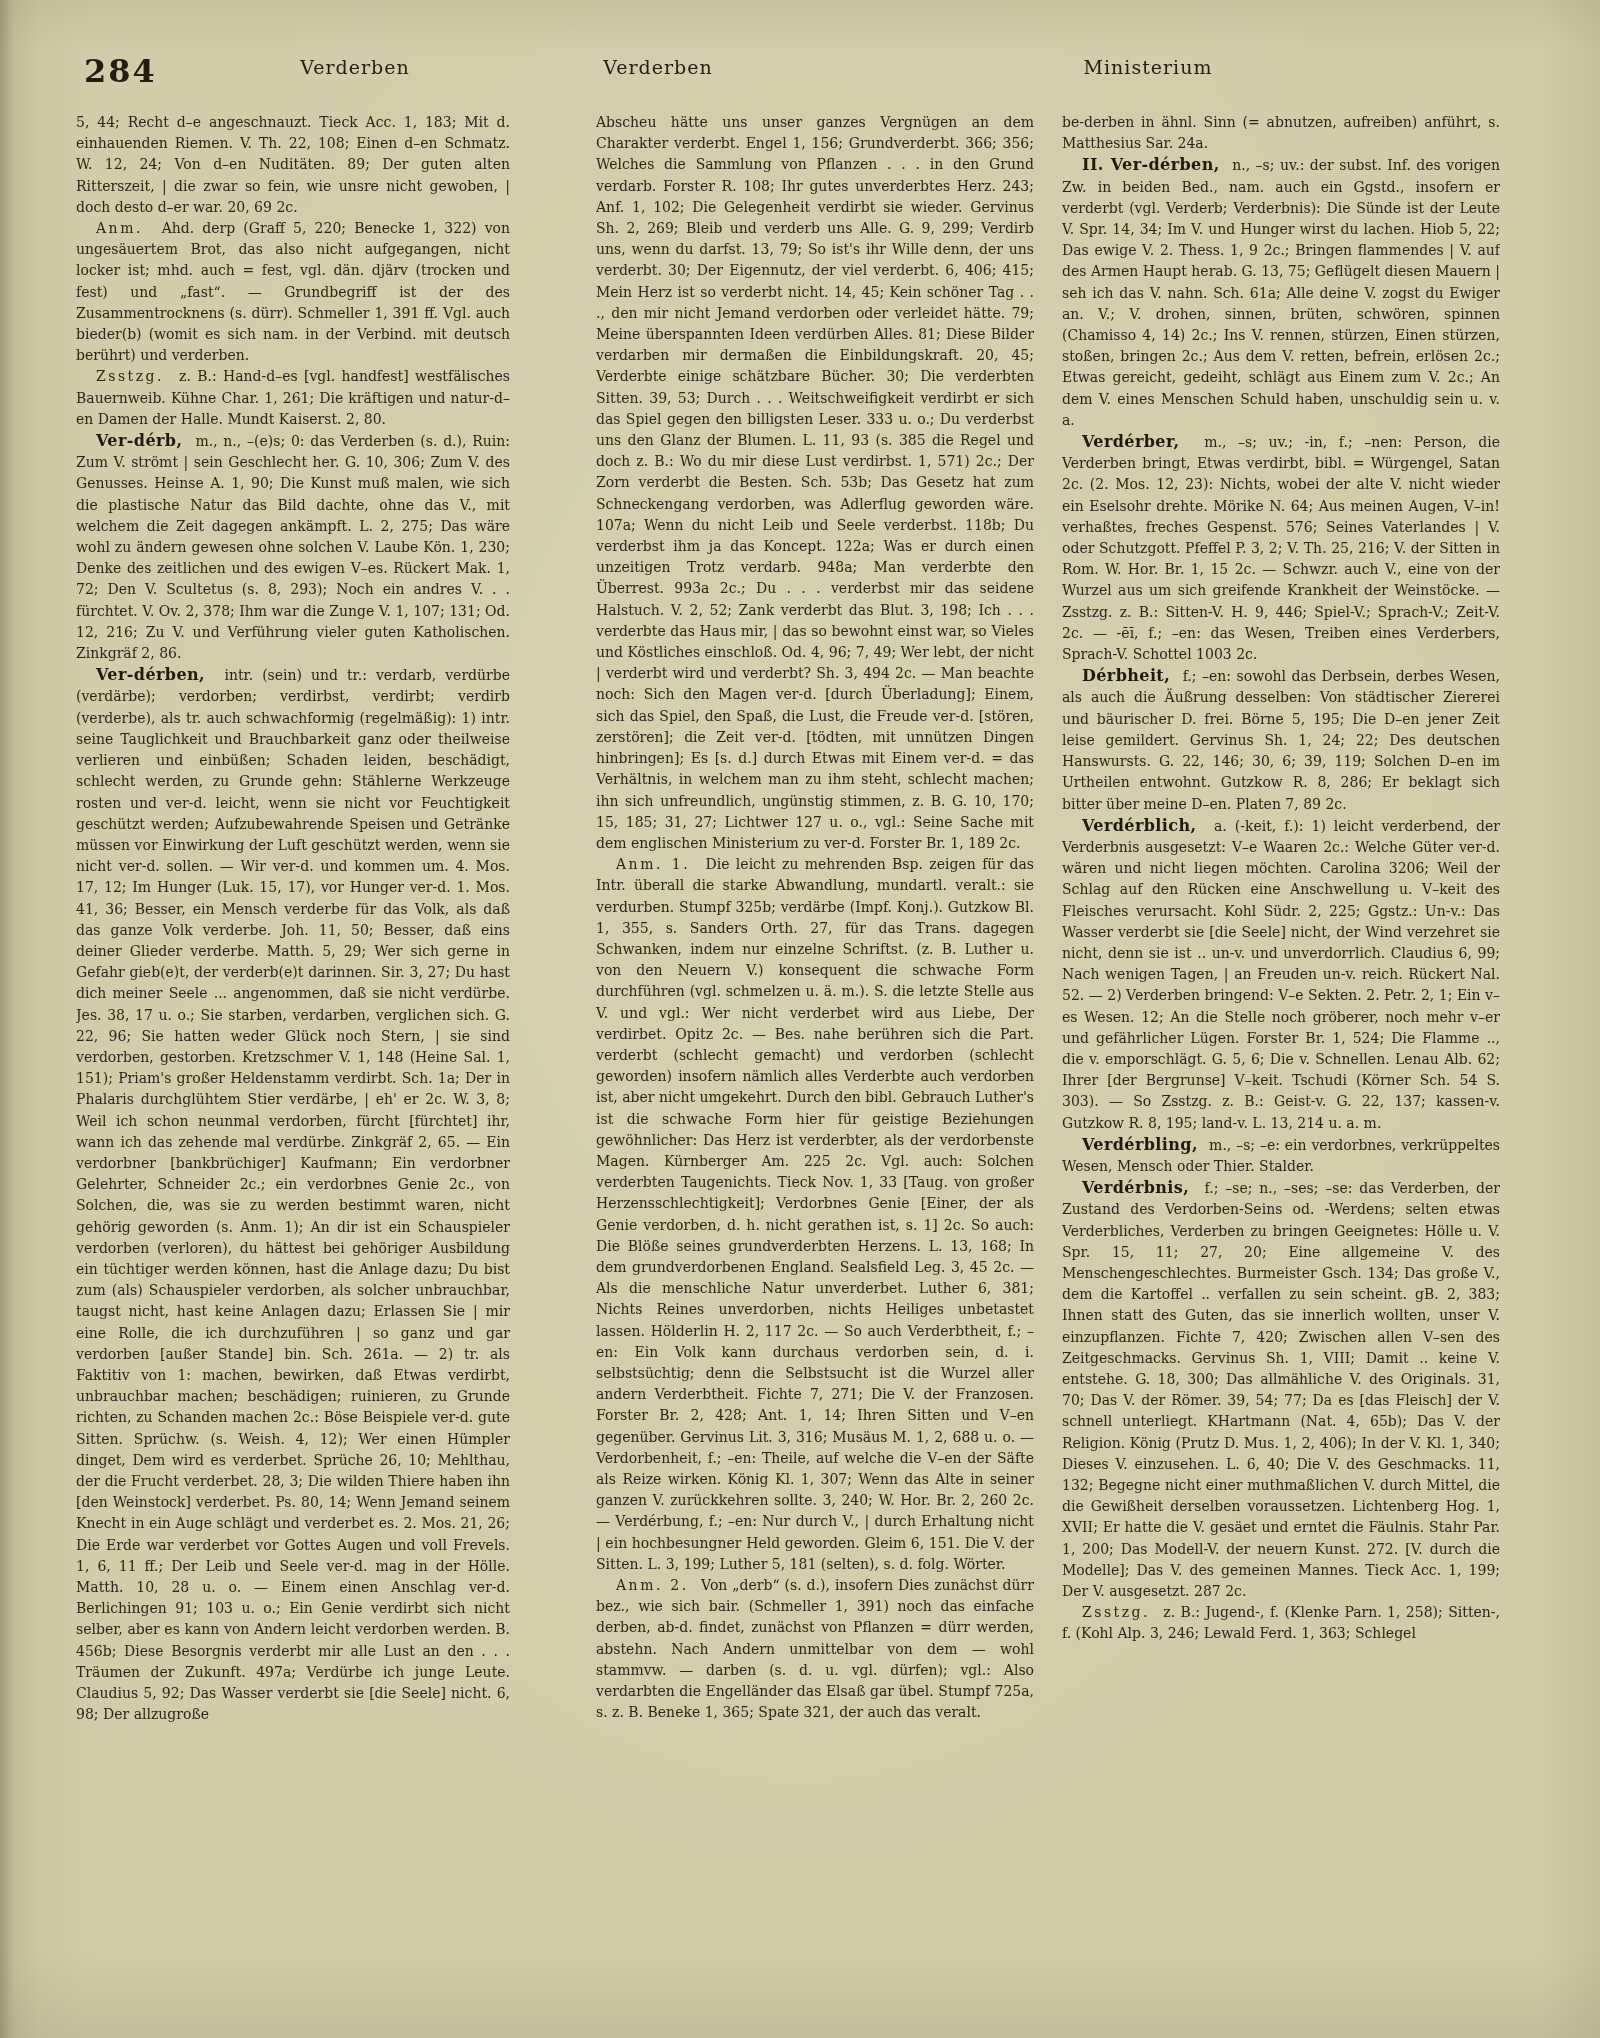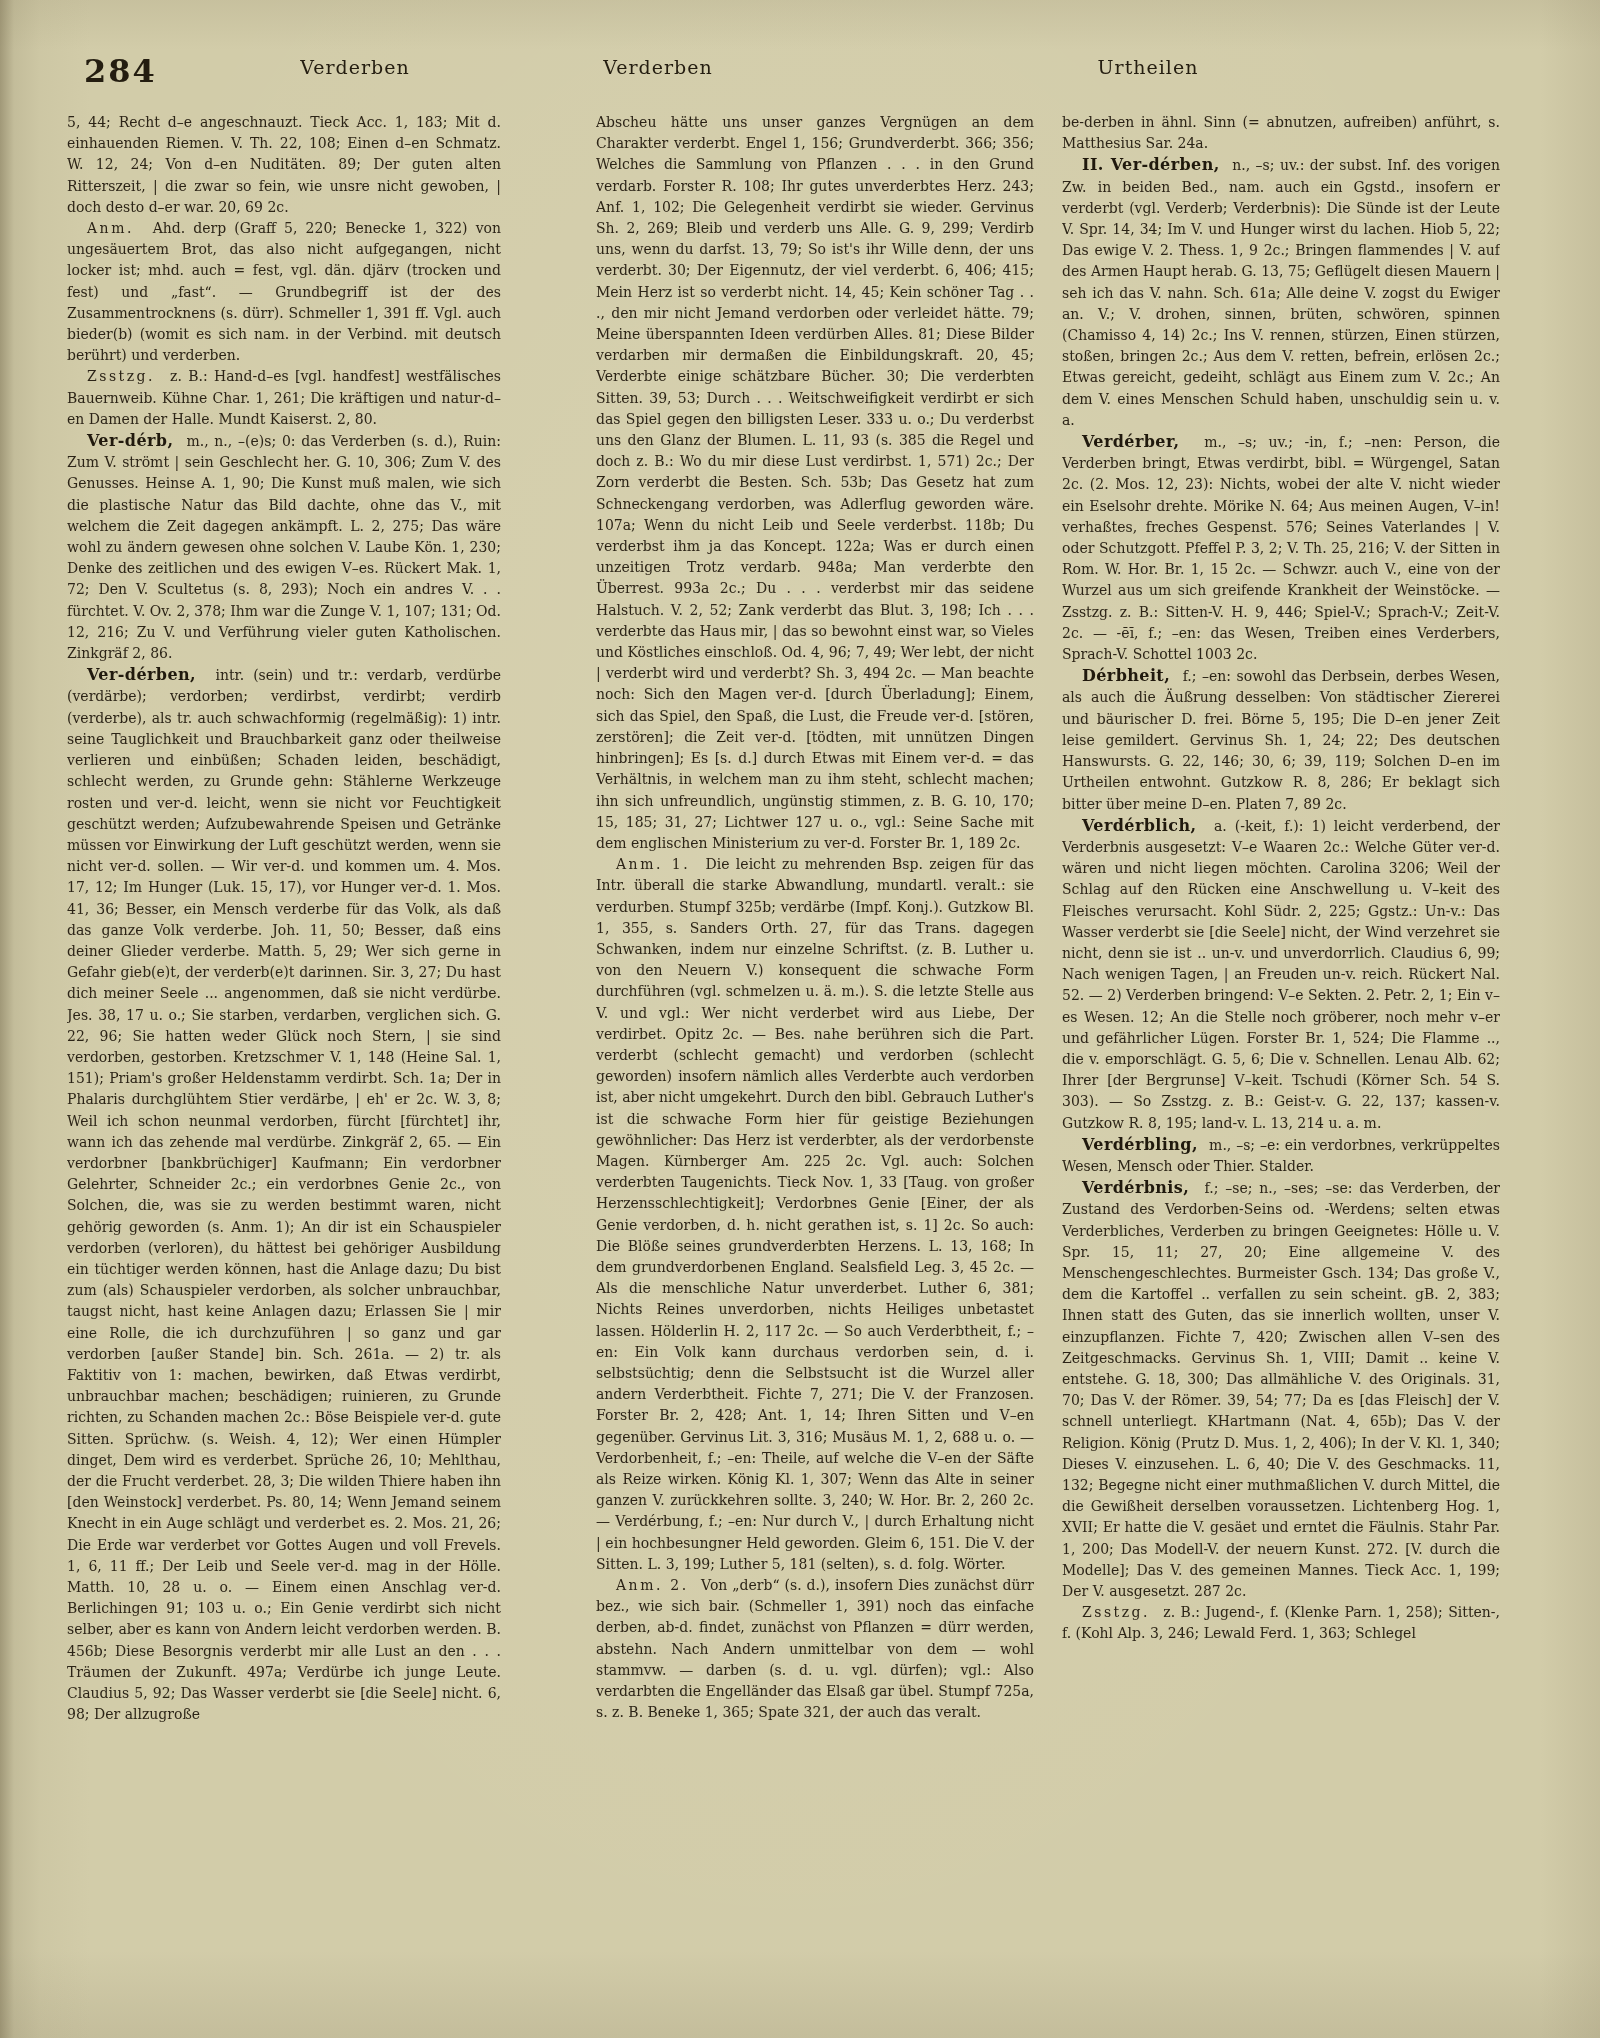--- a/index.html
+++ b/index.html
@@ -28,38 +28,38 @@
     font-size:19px;font-weight:normal;letter-spacing:1px;color:#241d10;
   }
   #head-1{left:355px;}
   #head-2{left:658px;}
   #head-3{left:1148px;}
   .col{
     position:absolute;top:112px;height:1846px;overflow:hidden;
     font-size:14px;line-height:21.2px;
     text-align:justify;
   }
-  #col-1{left:67px;width:434px;}
+  #col-1{left:76px;width:434px;}
   #col-2{left:596px;width:438px;}
   #col-3{left:1062px;width:438px;}
   .para{margin:0;}
   .para.indent{text-indent:20px;}
   .lead{font-weight:bold;margin-top:8px;}
   .lead.entry{font-size:16px;letter-spacing:.4px;color:#20190d;}
   .lead.label{font-weight:normal;letter-spacing:2.5px;}
 </style>
 </head>
 <body>
 
 <div class="paper-shade"></div>
 
 <div class="page-number">284</div>
 <div class="running-head" id="head-1">Verderben</div>
 <div class="running-head" id="head-2">Verderben</div>
-<div class="running-head" id="head-3">Urtheilen</div>
+<div class="running-head" id="head-3">Ministerium</div>
 
 <div class="col" id="col-1">
     <p class="para">5, 44; Recht d–e angeschnauzt. Tieck Acc. 1, 183; Mit d. einhauenden Riemen. V. Th. 22, 108; Einen d–en Schmatz. W. 12, 24; Von d–en Nuditäten. 89; Der guten alten Ritterszeit, | die zwar so fein, wie unsre nicht gewoben, | doch desto d–er war. 20, 69 2c.</p>
     <p class="para indent"><span class="lead label">Anm. </span>&nbsp;Ahd. derp (Graff 5, 220; Benecke 1, 322) von ungesäuertem Brot, das also nicht aufgegangen, nicht locker ist; mhd. auch = fest, vgl. dän. djärv (trocken und fest) und „fast“. — Grundbegriff ist der des Zusammentrocknens (s. dürr). Schmeller 1, 391 ff. Vgl. auch bieder(b) (womit es sich nam. in der Verbind. mit deutsch berührt) und verderben.</p>
     <p class="para indent"><span class="lead label">Zsstzg. </span>&nbsp;z. B.: Hand-d–es [vgl. handfest] westfälisches Bauernweib. Kühne Char. 1, 261; Die kräftigen und natur-d–en Damen der Halle. Mundt Kaiserst. 2, 80.</p>
     <p class="para indent"><span class="lead entry">Ver-dérb, </span>&nbsp;m., n., –(e)s; 0: das Verderben (s. d.), Ruin: Zum V. strömt | sein Geschlecht her. G. 10, 306; Zum V. des Genusses. Heinse A. 1, 90; Die Kunst muß malen, wie sich die plastische Natur das Bild dachte, ohne das V., mit welchem die Zeit dagegen ankämpft. L. 2, 275; Das wäre wohl zu ändern gewesen ohne solchen V. Laube Kön. 1, 230; Denke des zeitlichen und des ewigen V–es. Rückert Mak. 1, 72; Den V. Scultetus (s. 8, 293); Noch ein andres V. . . fürchtet. V. Ov. 2, 378; Ihm war die Zunge V. 1, 107; 131; Od. 12, 216; Zu V. und Verführung vieler guten Katholischen. Zinkgräf 2, 86.</p>
     <p class="para indent"><span class="lead entry">Ver-dérben, </span>&nbsp;intr. (sein) und tr.: verdarb, verdürbe (verdärbe); verdorben; verdirbst, verdirbt; verdirb (verderbe), als tr. auch schwachformig (regelmäßig): 1) intr. seine Tauglichkeit und Brauchbarkeit ganz oder theilweise verlieren und einbüßen; Schaden leiden, beschädigt, schlecht werden, zu Grunde gehn: Stählerne Werkzeuge rosten und ver-d. leicht, wenn sie nicht vor Feuchtigkeit geschützt werden; Aufzubewahrende Speisen und Getränke müssen vor Einwirkung der Luft geschützt werden, wenn sie nicht ver-d. sollen. — Wir ver-d. und kommen um. 4. Mos. 17, 12; Im Hunger (Luk. 15, 17), vor Hunger ver-d. 1. Mos. 41, 36; Besser, ein Mensch verderbe für das Volk, als daß das ganze Volk verderbe. Joh. 11, 50; Besser, daß eins deiner Glieder verderbe. Matth. 5, 29; Wer sich gerne in Gefahr gieb(e)t, der verderb(e)t darinnen. Sir. 3, 27; Du hast dich meiner Seele ... angenommen, daß sie nicht verdürbe. Jes. 38, 17 u. o.; Sie starben, verdarben, verglichen sich. G. 22, 96; Sie hatten weder Glück noch Stern, | sie sind verdorben, gestorben. Kretzschmer V. 1, 148 (Heine Sal. 1, 151); Priam's großer Heldenstamm verdirbt. Sch. 1a; Der in Phalaris durchglühtem Stier verdärbe, | eh' er 2c. W. 3, 8; Weil ich schon neunmal verdorben, fürcht [fürchtet] ihr, wann ich das zehende mal verdürbe. Zinkgräf 2, 65. — Ein verdorbner [bankbrüchiger] Kaufmann; Ein verdorbner Gelehrter, Schneider 2c.; ein verdorbnes Genie 2c., von Solchen, die, was sie zu werden bestimmt waren, nicht gehörig geworden (s. Anm. 1); An dir ist ein Schauspieler verdorben (verloren), du hättest bei gehöriger Ausbildung ein tüchtiger werden können, hast die Anlage dazu; Du bist zum (als) Schauspieler verdorben, als solcher unbrauchbar, taugst nicht, hast keine Anlagen dazu; Erlassen Sie | mir eine Rolle, die ich durchzuführen | so ganz und gar verdorben [außer Stande] bin. Sch. 261a. — 2) tr. als Faktitiv von 1: machen, bewirken, daß Etwas verdirbt, unbrauchbar machen; beschädigen; ruinieren, zu Grunde richten, zu Schanden machen 2c.: Böse Beispiele ver-d. gute Sitten. Sprüchw. (s. Weish. 4, 12); Wer einen Hümpler dinget, Dem wird es verderbet. Sprüche 26, 10; Mehlthau, der die Frucht verderbet. 28, 3; Die wilden Thiere haben ihn [den Weinstock] verderbet. Ps. 80, 14; Wenn Jemand seinem Knecht in ein Auge schlägt und verderbet es. 2. Mos. 21, 26; Die Erde war verderbet vor Gottes Augen und voll Frevels. 1, 6, 11 ff.; Der Leib und Seele ver-d. mag in der Hölle. Matth. 10, 28 u. o. — Einem einen Anschlag ver-d. Berlichingen 91; 103 u. o.; Ein Genie verdirbt sich nicht selber, aber es kann von Andern leicht verdorben werden. B. 456b; Diese Besorgnis verderbt mir alle Lust an den . . . Träumen der Zukunft. 497a; Verdürbe ich junge Leute. Claudius 5, 92; Das Wasser verderbt sie [die Seele] nicht. 6, 98; Der allzugroße</p>
   </div>
 <div class="col" id="col-2">
     <p class="para">Abscheu hätte uns unser ganzes Vergnügen an dem Charakter verderbt. Engel 1, 156; Grundverderbt. 366; 356; Welches die Sammlung von Pflanzen . . . in den Grund verdarb. Forster R. 108; Ihr gutes unverderbtes Herz. 243; Anf. 1, 102; Die Gelegenheit verdirbt sie wieder. Gervinus Sh. 2, 269; Bleib und verderb uns Alle. G. 9, 299; Verdirb uns, wenn du darfst. 13, 79; So ist's ihr Wille denn, der uns verderbt. 30; Der Eigennutz, der viel verderbt. 6, 406; 415; Mein Herz ist so verderbt nicht. 14, 45; Kein schöner Tag . . ., den mir nicht Jemand verdorben oder verleidet hätte. 79; Meine überspannten Ideen verdürben Alles. 81; Diese Bilder verdarben mir dermaßen die Einbildungskraft. 20, 45; Verderbte einige schätzbare Bücher. 30; Die verderbten Sitten. 39, 53; Durch . . . Weitschweifigkeit verdirbt er sich das Spiel gegen den billigsten Leser. 333 u. o.; Du verderbst uns den Glanz der Blumen. L. 11, 93 (s. 385 die Regel und doch z. B.: Wo du mir diese Lust verdirbst. 1, 571) 2c.; Der Zorn verderbt die Besten. Sch. 53b; Das Gesetz hat zum Schneckengang verdorben, was Adlerflug geworden wäre. 107a; Wenn du nicht Leib und Seele verderbst. 118b; Du verderbst ihm ja das Koncept. 122a; Was er durch einen unzeitigen Trotz verdarb. 948a; Man verderbte den Überrest. 993a 2c.; Du . . . verderbst mir das seidene Halstuch. V. 2, 52; Zank verderbt das Blut. 3, 198; Ich . . . verderbte das Haus mir, | das so bewohnt einst war, so Vieles und Köstliches einschloß. Od. 4, 96; 7, 49; Wer lebt, der nicht | verderbt wird und verderbt? Sh. 3, 494 2c. — Man beachte noch: Sich den Magen ver-d. [durch Überladung]; Einem, sich das Spiel, den Spaß, die Lust, die Freude ver-d. [stören, zerstören]; die Zeit ver-d. [tödten, mit unnützen Dingen hinbringen]; Es [s. d.] durch Etwas mit Einem ver-d. = das Verhältnis, in welchem man zu ihm steht, schlecht machen; ihn sich unfreundlich, ungünstig stimmen, z. B. G. 10, 170; 15, 185; 31, 27; Lichtwer 127 u. o., vgl.: Seine Sache mit dem englischen Ministerium zu ver-d. Forster Br. 1, 189 2c.</p>

